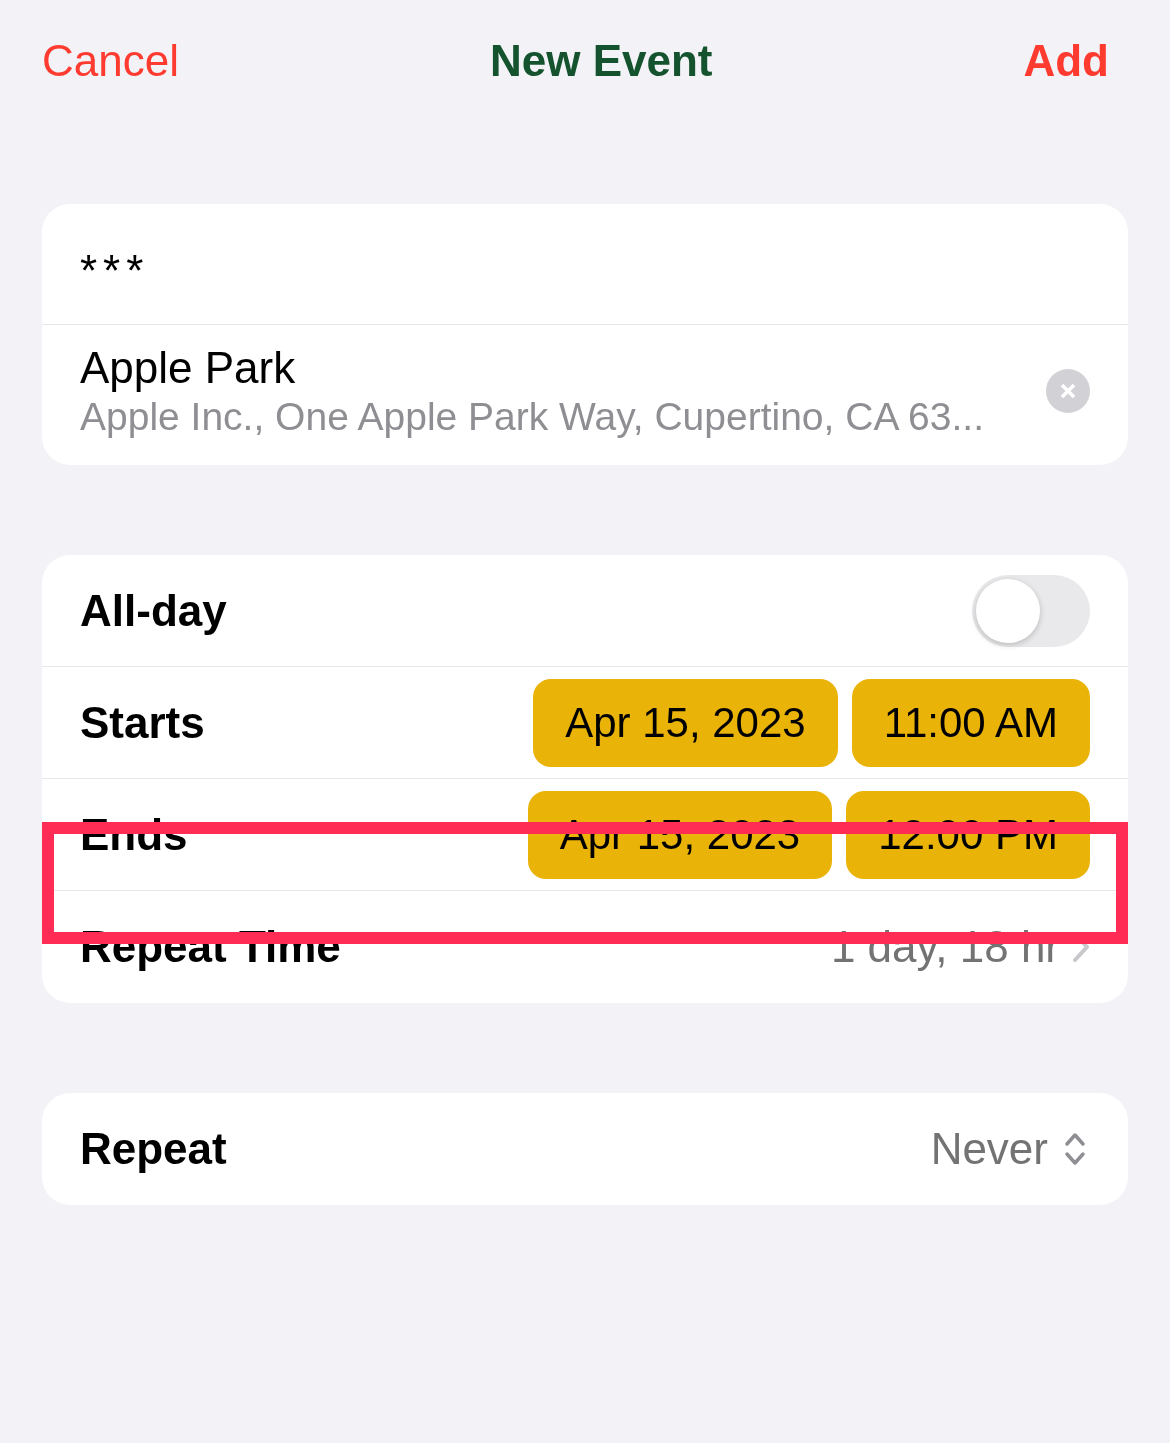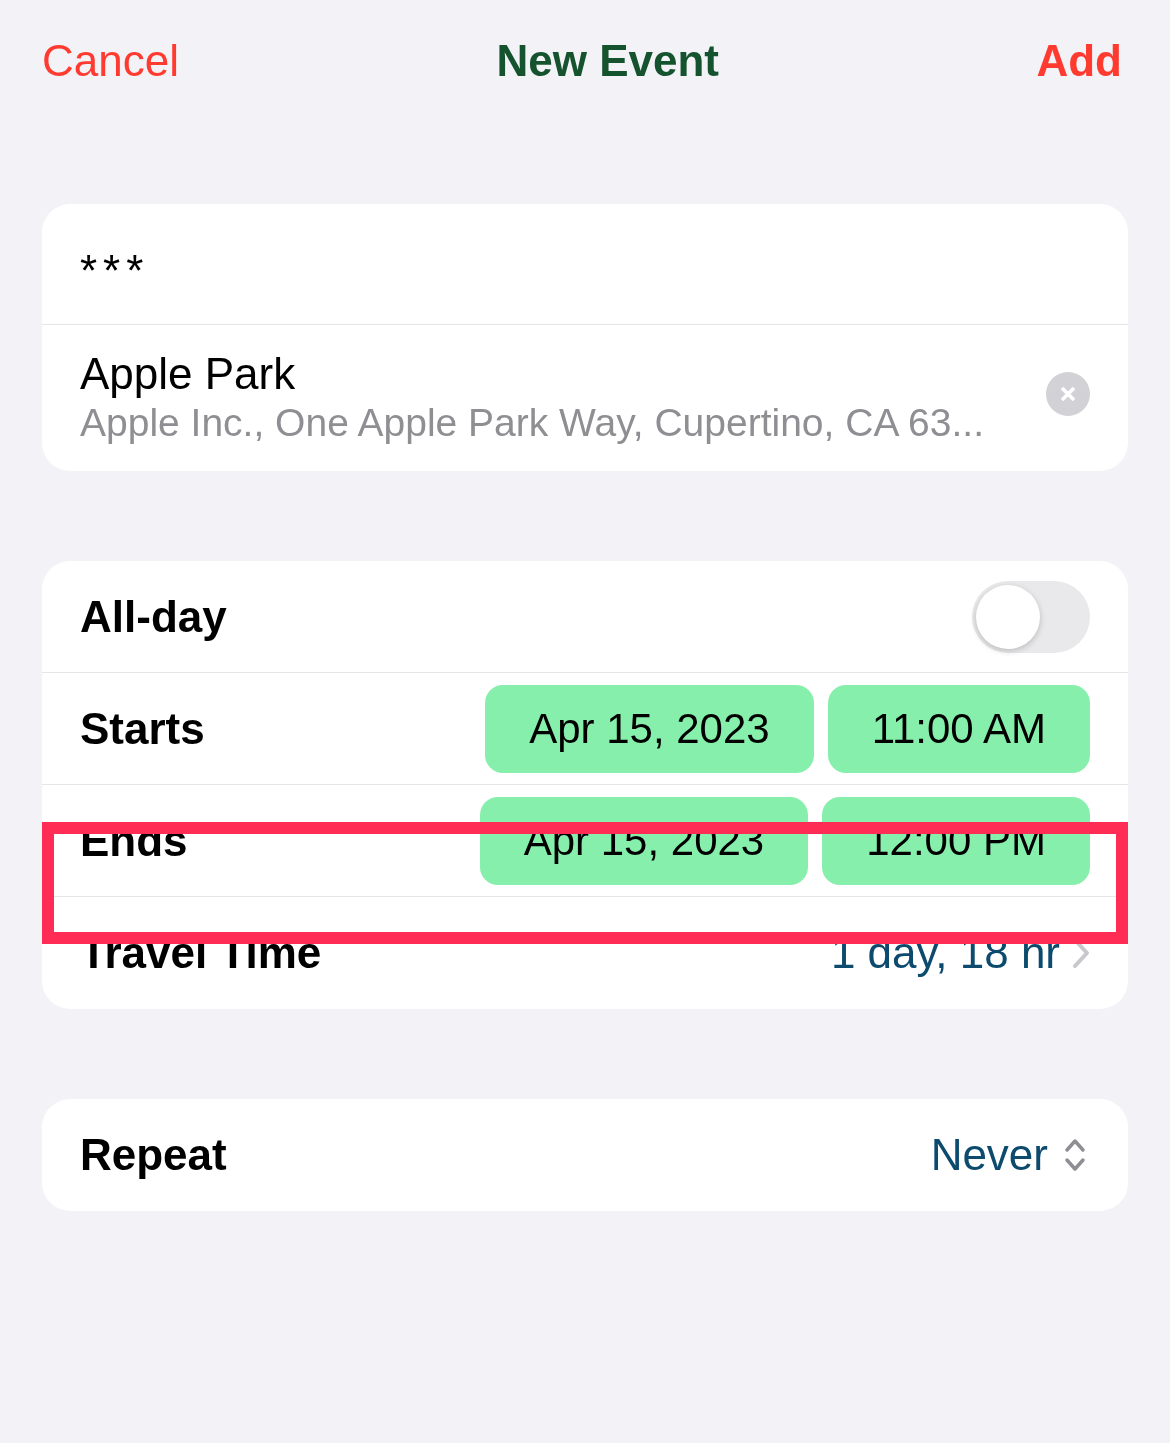--- a/index.html
+++ b/index.html
@@ -21,21 +21,21 @@
       left: 0;
       right: 0;
       bottom: 0;
       background: #f2f2f7;
       border-radius: 36px 36px 0 0;
     }
     .nav-bar {
       display: flex;
       align-items: center;
       justify-content: space-between;
-      padding: 36px 48px 28px 42px;
+      padding: 36px 61px 28px 42px;
     }
     .nav-left, .nav-right {
       font-size: 44px;
       color: #ff3b30;
       font-weight: 400;
     }
     .nav-right {
       font-weight: 700;
     }
     .nav-title {
@@ -83,21 +83,20 @@
       gap: 20px;
     }
     .location-text {
       flex: 1;
       min-width: 0;
     }
     .location-name {
       font-size: 44px;
       color: #000;
       font-weight: 400;
-      margin-top: 6px;
     }
     .location-address {
       font-size: 39px;
       color: #8e8e93;
       white-space: nowrap;
       overflow: hidden;
       text-overflow: ellipsis;
       margin-top: 2px;
     }
     .clear-btn {
@@ -138,30 +137,30 @@
       height: 64px;
       border-radius: 50%;
       background: #fff;
       box-shadow: 0 2px 6px rgba(0,0,0,0.2);
     }
     .pill-container {
       display: flex;
       gap: 14px;
     }
     .pill {
-      background: #86efac;
+      background: #eab308;
       border-radius: 18px;
-      padding: 20px 44px;
+      padding: 20px 32px;
       font-size: 42px;
       color: #000;
       font-weight: 400;
     }
     .row-value {
       font-size: 44px;
-      color: #0c4a6e;
+      color: #737373;
       margin-right: 12px;
     }
     .chevron-right {
       width: 18px;
       height: 32px;
       flex-shrink: 0;
     }
     .chevron-right svg {
       width: 100%;
       height: 100%;
@@ -243,21 +242,21 @@
       </div>
     </div>
     <div class="row row-divider">
       <div class="row-label">Ends</div>
       <div class="pill-container">
         <div class="pill">Apr 15, 2023</div>
         <div class="pill">12:00 PM</div>
       </div>
     </div>
     <div class="row">
-      <div class="row-label">Travel Time</div>
+      <div class="row-label">Repeat Time</div>
       <div class="row-value">1 day, 18 hr</div>
       <div class="chevron-right">
         <svg viewBox="0 0 18 32">
             <polyline points="3,3 15,16 3,29"></polyline>
           </svg>
       </div>
     </div>
   </div>
 
   <div class="highlight-box" style="top:822px;"></div>

